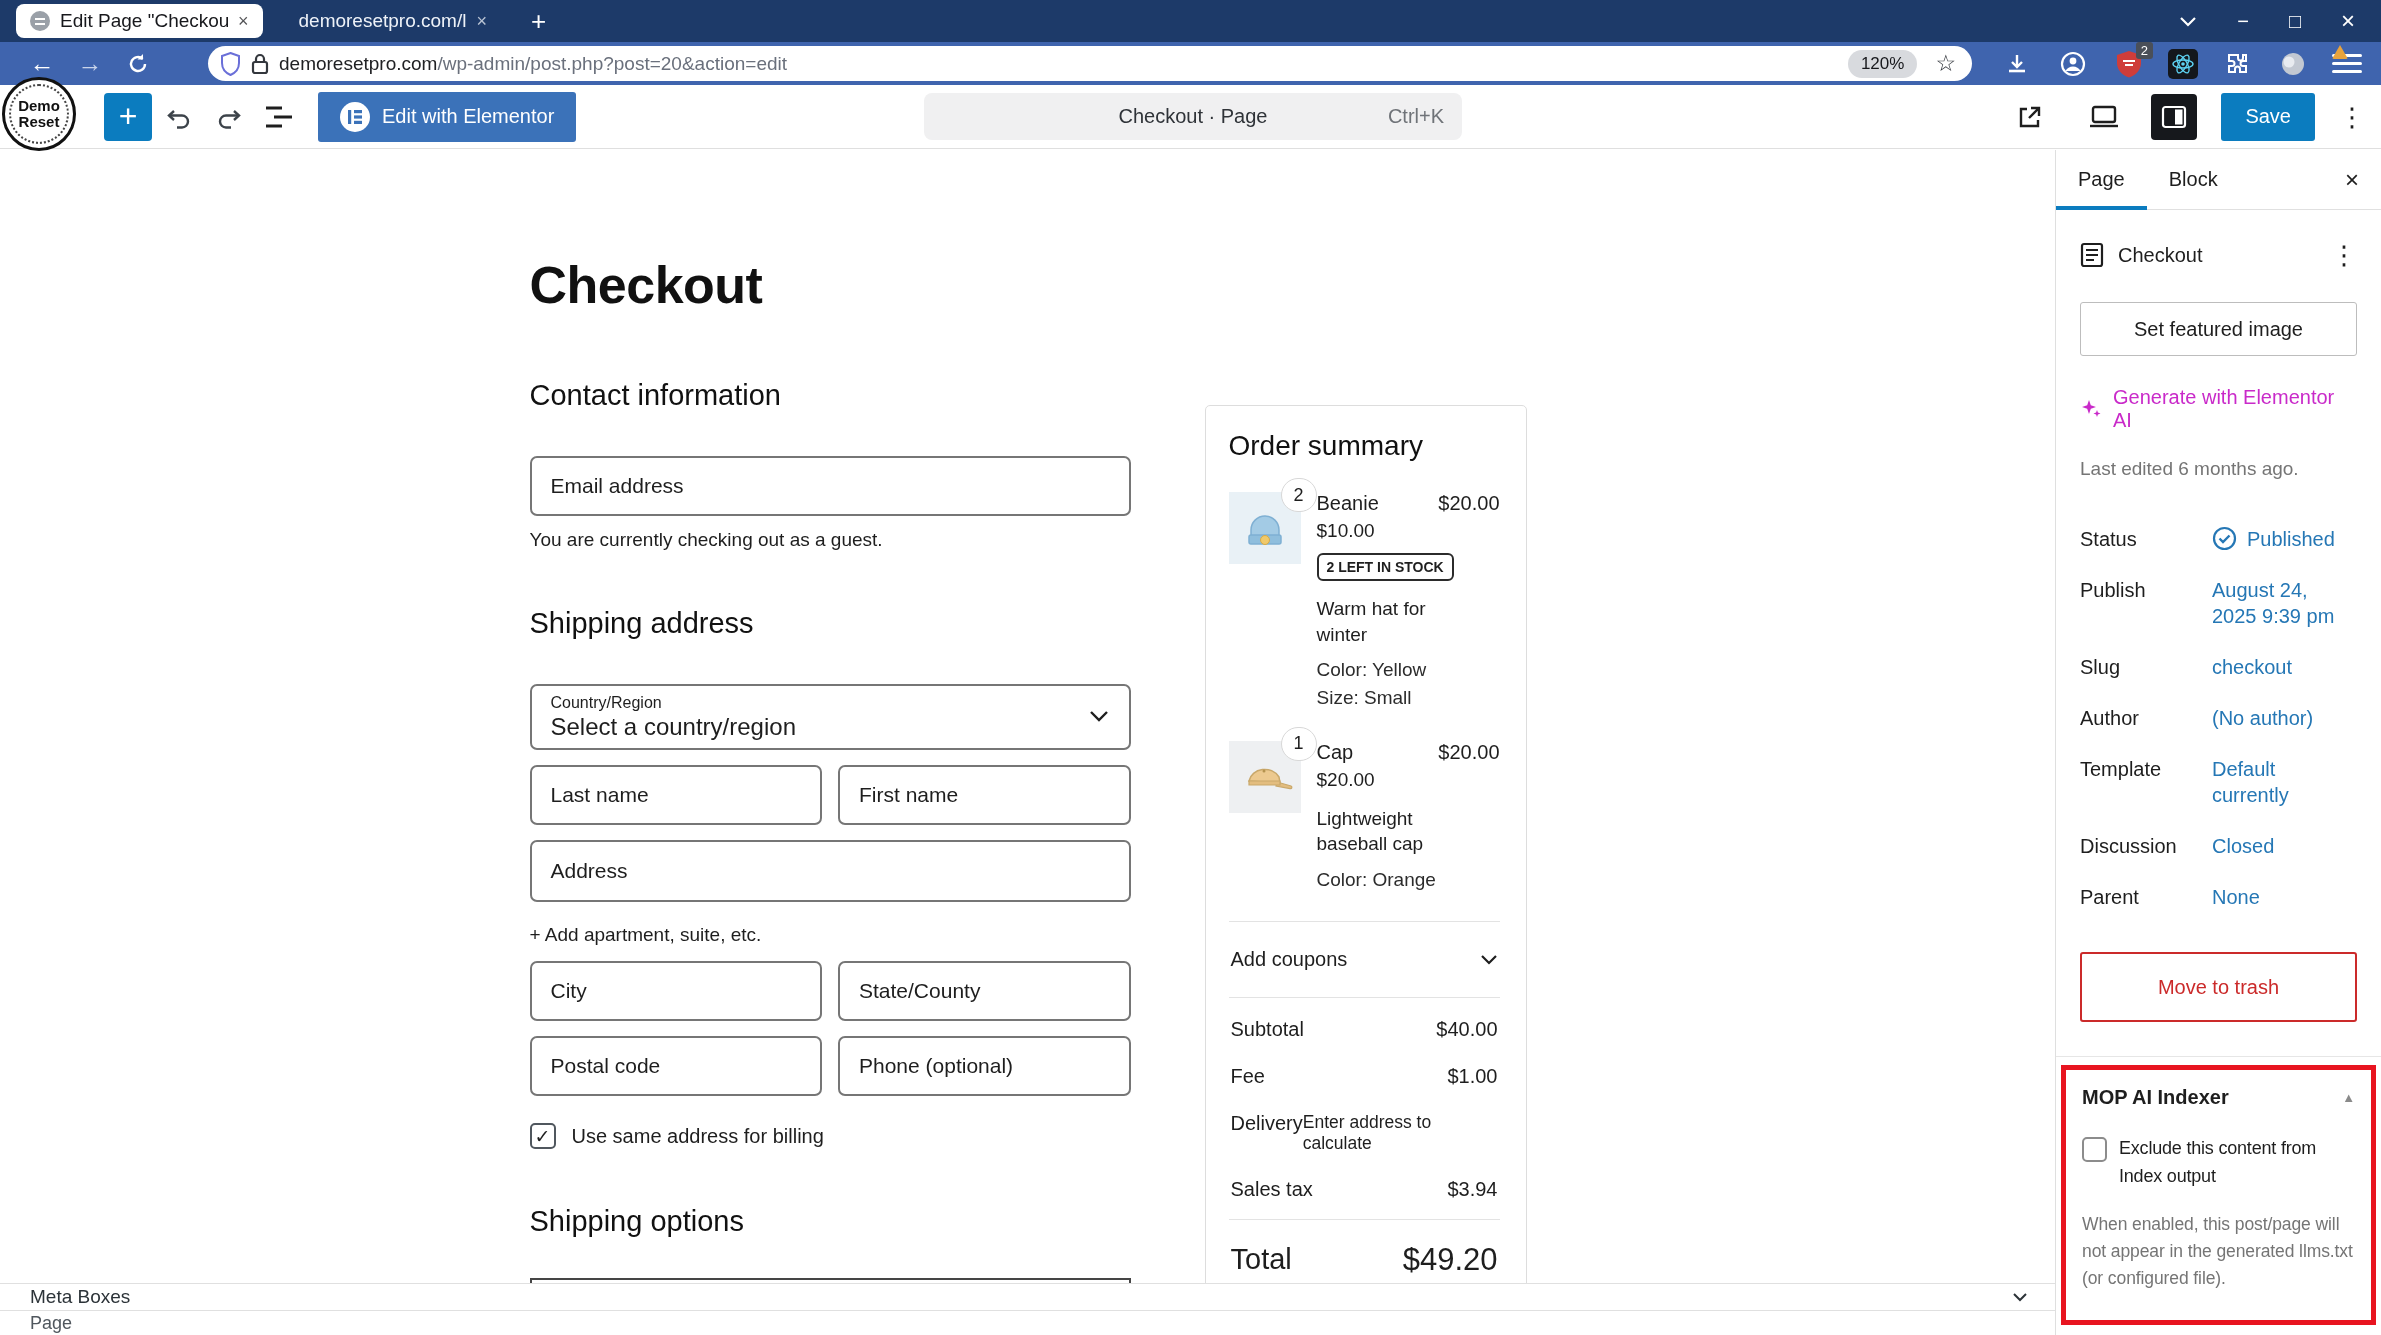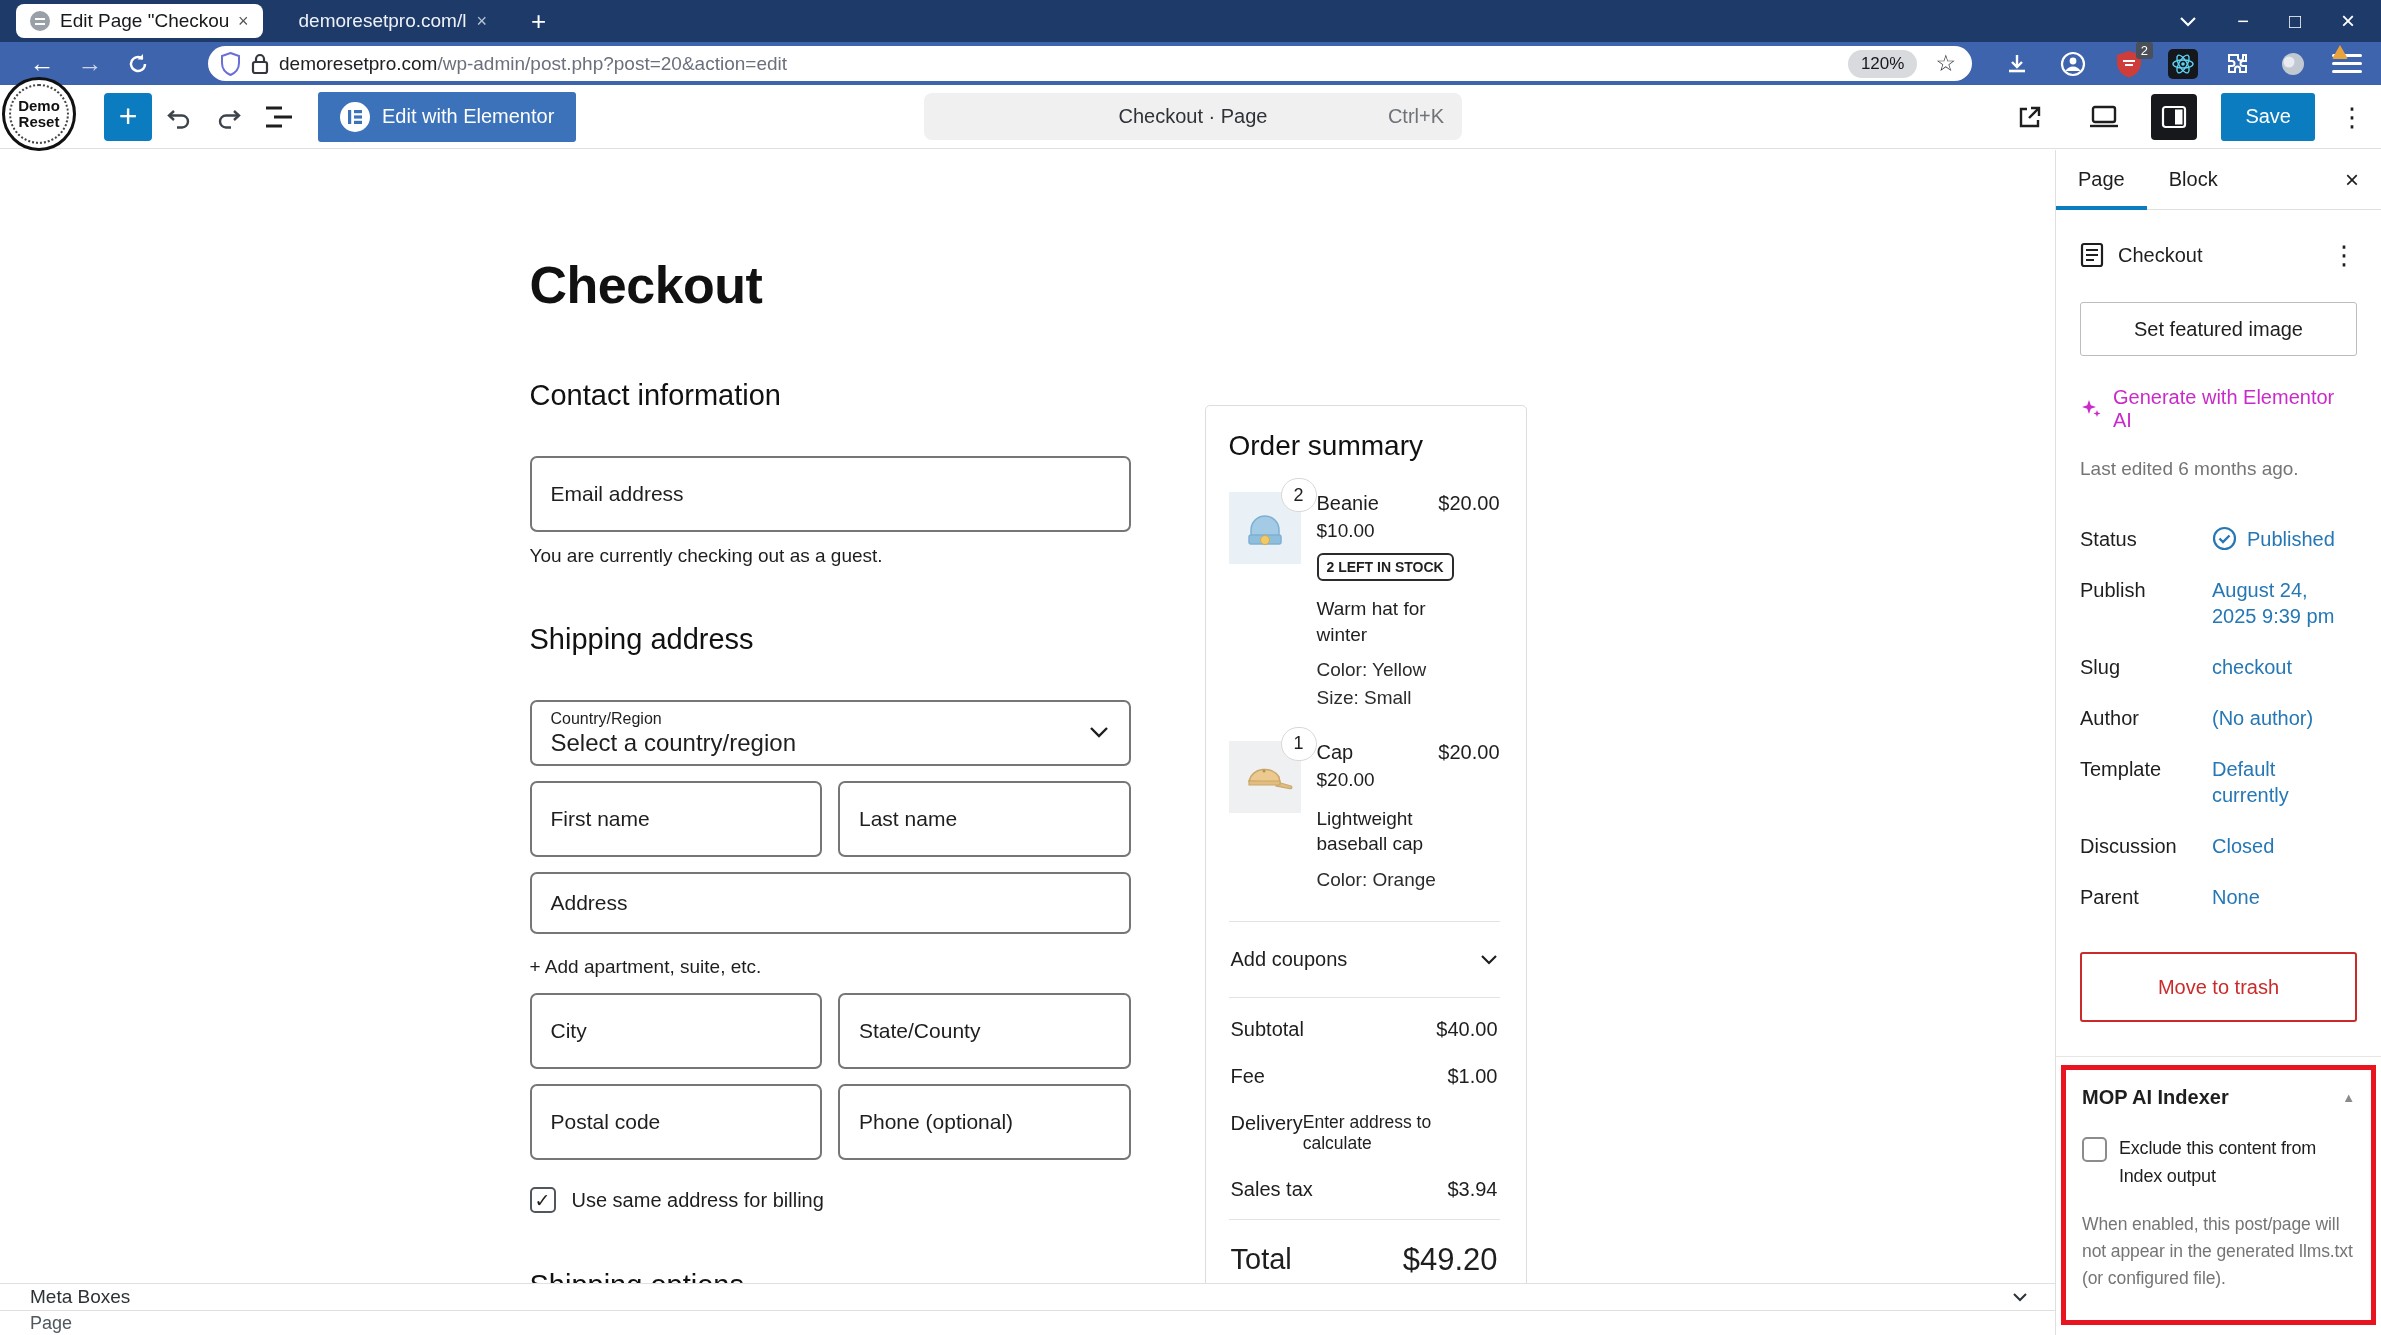--- a/index.html
+++ b/index.html
@@ -60,21 +60,21 @@
   
   .content { position:absolute; top:150px; left:0; width:2056px; bottom:0; background:#fff; }
   .canvas { position:absolute; left:0; right:0; top:0; bottom:52px; overflow:hidden; }
   .page-row { display:flex; gap:74px; width:997px; margin:105px auto 0; }
   .col-left { width:601px; flex:none; }
   .col-right { width:322px; flex:none; margin-top:150px; }
 
   h1.page-title { font-size:52px; font-weight:700; letter-spacing:-.5px; color:#111; margin-bottom:64px; }
   h2.section { font-size:29px; font-weight:400; color:#111; margin-bottom:44px; }
   .mt-sec { margin-top:56px; }
-  .input-box { border:2px solid #767676; border-radius:7px; height:76px; display:flex; align-items:center; padding:0 19px; font-size:21px; color:#1e1e1e; background:#fff; }
+  .input-box { border:2px solid #767676; border-radius:7px; height:60px; display:flex; align-items:center; padding:0 19px; font-size:21px; color:#1e1e1e; background:#fff; }
   .note { font-size:19px; margin-top:13px; color:#1e1e1e; }
   .select-box { position:relative; border:2px solid #767676; border-radius:7px; height:66px; padding:8px 56px 0 19px; }
   .select-label { font-size:16px; color:#1e1e1e; }
   .select-value { font-size:24px; color:#1e1e1e; margin-top:1px; }
   .select-chev { position:absolute; right:20px; top:24px; }
   .field-row { display:flex; gap:16px; margin-top:15px; }
   .field-row .input-box { flex:1; }
   .add-apartment { font-size:19px; margin:22px 0 10px; }
   .billing { display:flex; align-items:center; gap:16px; margin-top:27px; font-size:20px; }
   .checkbox { width:26px; height:26px; border:2px solid #50575e; border-radius:5px; background:#fff; display:grid; place-items:center; font-size:19px; color:#1e1e1e; flex:none; }
@@ -321,22 +321,22 @@
           <div class="select-box">
             <div class="select-label">Country/Region</div>
             <div class="select-value">Select a country/region</div>
             <span class="select-chev">
               <svg width="20" height="12" viewBox="0 0 20 12">
                   <path d="M2 2 L10 10 L18 2" stroke="#1e1e1e" stroke-width="2.4" fill="none"></path>
                 </svg>
             </span>
           </div>
           <div class="field-row">
+            <div class="input-box">Last name</div>
             <div class="input-box">First name</div>
-            <div class="input-box">Last name</div>
           </div>
           <div class="field-row">
             <div class="input-box" style="height:62px">Address</div>
           </div>
           <div class="add-apartment">+ Add apartment, suite, etc.</div>
           <div class="field-row">
             <div class="input-box">City</div>
             <div class="input-box">State/County</div>
           </div>
           <div class="field-row">

